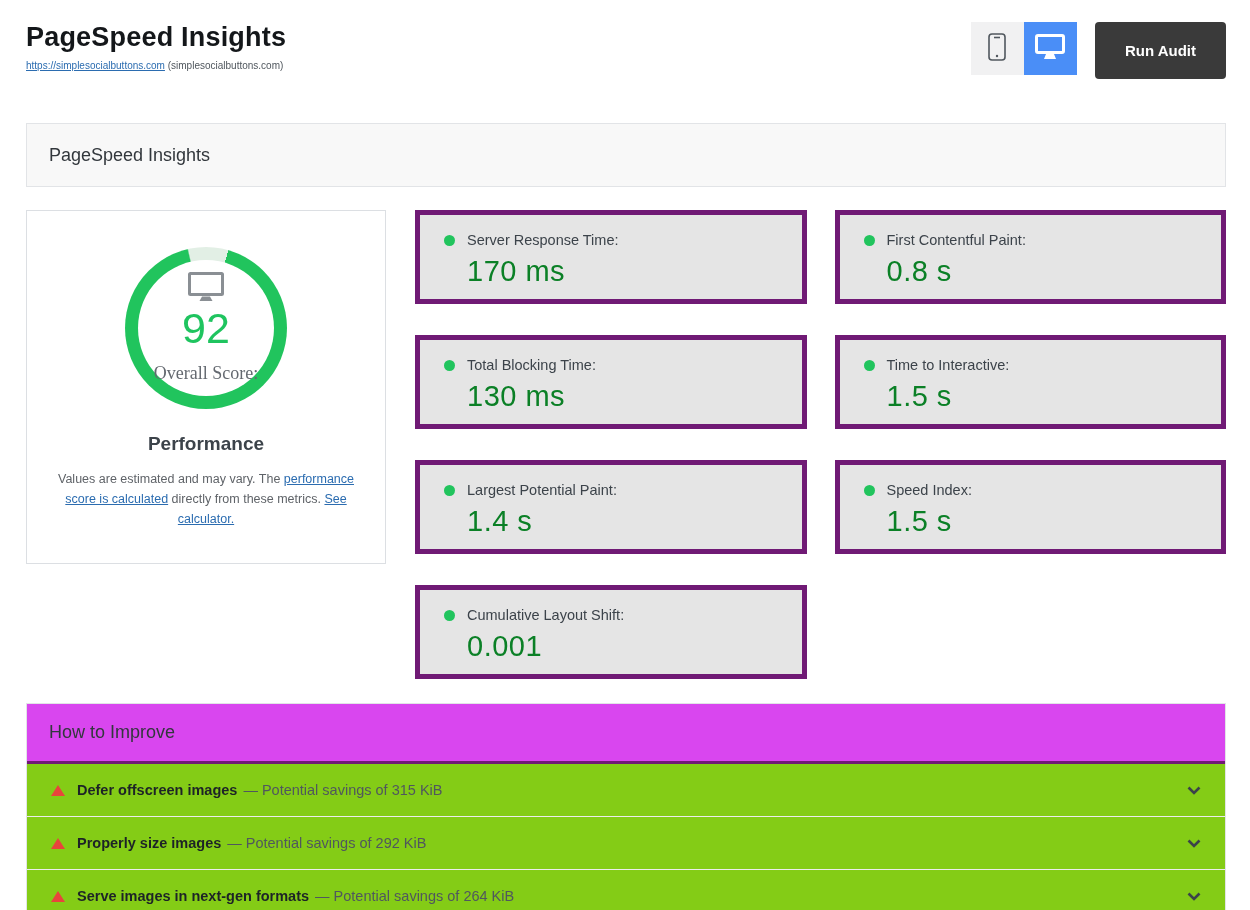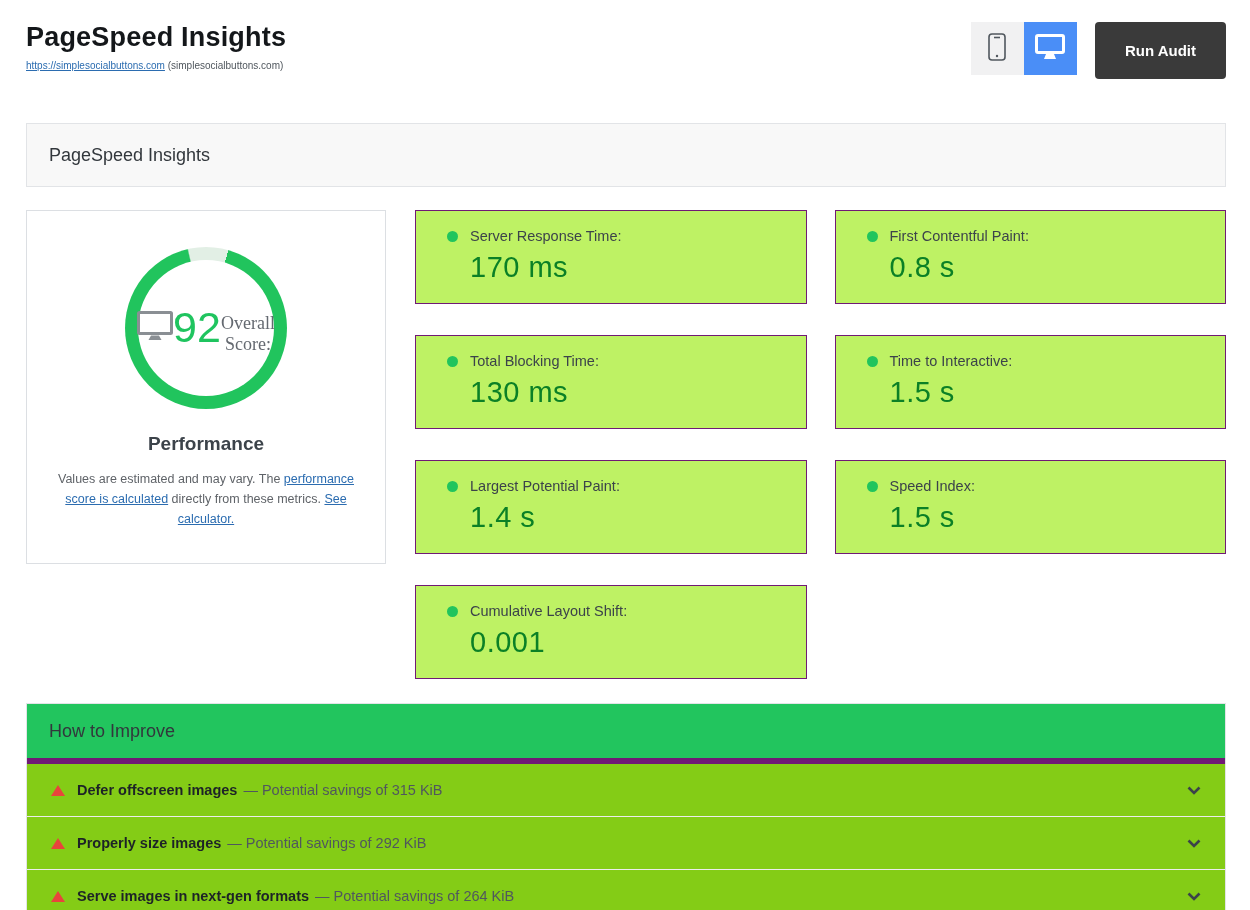--- a/index.html
+++ b/index.html
@@ -25,38 +25,38 @@
   .panel-bar h2 { font-size: 18px; font-weight: 400; color: #32373c; }
   .results-bar { margin-top: 44px; }
 
   
   .results-row { margin-top: 23px; display: flex; gap: 29px; }
 
   .score-card { width: 360px; height: 354px; border: 1px solid #dcdfe3; background: #fff; text-align: center; padding-top: 36px; flex: none; }
   .gauge { width: 162px; height: 162px; margin: 0 auto; border-radius: 50%;
            background: conic-gradient(from 16deg, #21c45d 0deg 330.5deg, #e2efe5 331.5deg 360deg);
            display: flex; align-items: center; justify-content: center; }
-  .gauge-inner { width: 136px; height: 136px; border-radius: 50%; background: #fff; display: flex; flex-direction: row; align-items: center; justify-content: center; }
+  .gauge-inner { width: 136px; height: 136px; border-radius: 50%; background: #fff; display: flex; flex-direction: column; align-items: center; justify-content: center; }
   .gauge-icon { margin-bottom: 4px; line-height: 0; }
   .score { font-size: 43px; font-weight: 500; color: #1fc45f; line-height: 1.05; }
   .score-label { font-size: 18px; color: #646970; margin-top: 11px; font-family: Liberation Serif, serif; }
   .category { font-size: 19px; font-weight: 700; color: #3c434a; margin-top: 24px; }
   .disclaimer { font-size: 12.5px; line-height: 20px; color: #5f6368; margin: 14px auto 0; width: 296px; }
   .disclaimer a { color: #2b6cb0; text-decoration: underline; }
 
   .metrics-grid { flex: 1; display: grid; grid-template-columns: 1fr 1fr; grid-auto-rows: 94px; gap: 31px 28px; align-content: start; }
-  .metric-card { border: 1px solid #701a75; background: #bef264; padding: 17px 31px; }
+  .metric-card { border: 5px solid #701a75; background: #e5e5e5; padding: 17px 24px; }
   .metric-label-row { display: flex; align-items: center; gap: 12px; }
   .dot { width: 11px; height: 11px; border-radius: 50%; background: #21c45d; flex: none; }
   .metric-label { font-size: 14.5px; color: #3c434a; }
   .metric-value { font-size: 29px; color: #0b8026; margin: 7px 0 0 23px; letter-spacing: .5px; }
 
   
   .improve-panel { margin-top: 24px; border: 1px solid #e2e4e7; }
-  .improve-bar { height: 60px; background: #22c55e; border: none; border-bottom: 6px solid #701a75; }
+  .improve-bar { height: 60px; background: #d946ef; border: none; border-bottom: 3px solid #701a75; }
   .improve-row { height: 53px; display: flex; align-items: center; padding: 0 24px; background: #84cc16; border-bottom: 1px solid #ececec; cursor: pointer; }
   .tri { width: 0; height: 0; border-left: 7px solid transparent; border-right: 7px solid transparent; border-bottom: 11px solid #e8453c; margin-right: 12px; flex: none; }
   .improve-title { font-size: 14.5px; font-weight: 700; color: #1d2327; margin-right: 6px; white-space: nowrap; }
   .improve-detail { font-size: 14.5px; color: #50575e; white-space: nowrap; }
   .chev { margin-left: auto; line-height: 0; }
 </style>
 </head>
 <body>
 
 <div class="page">

